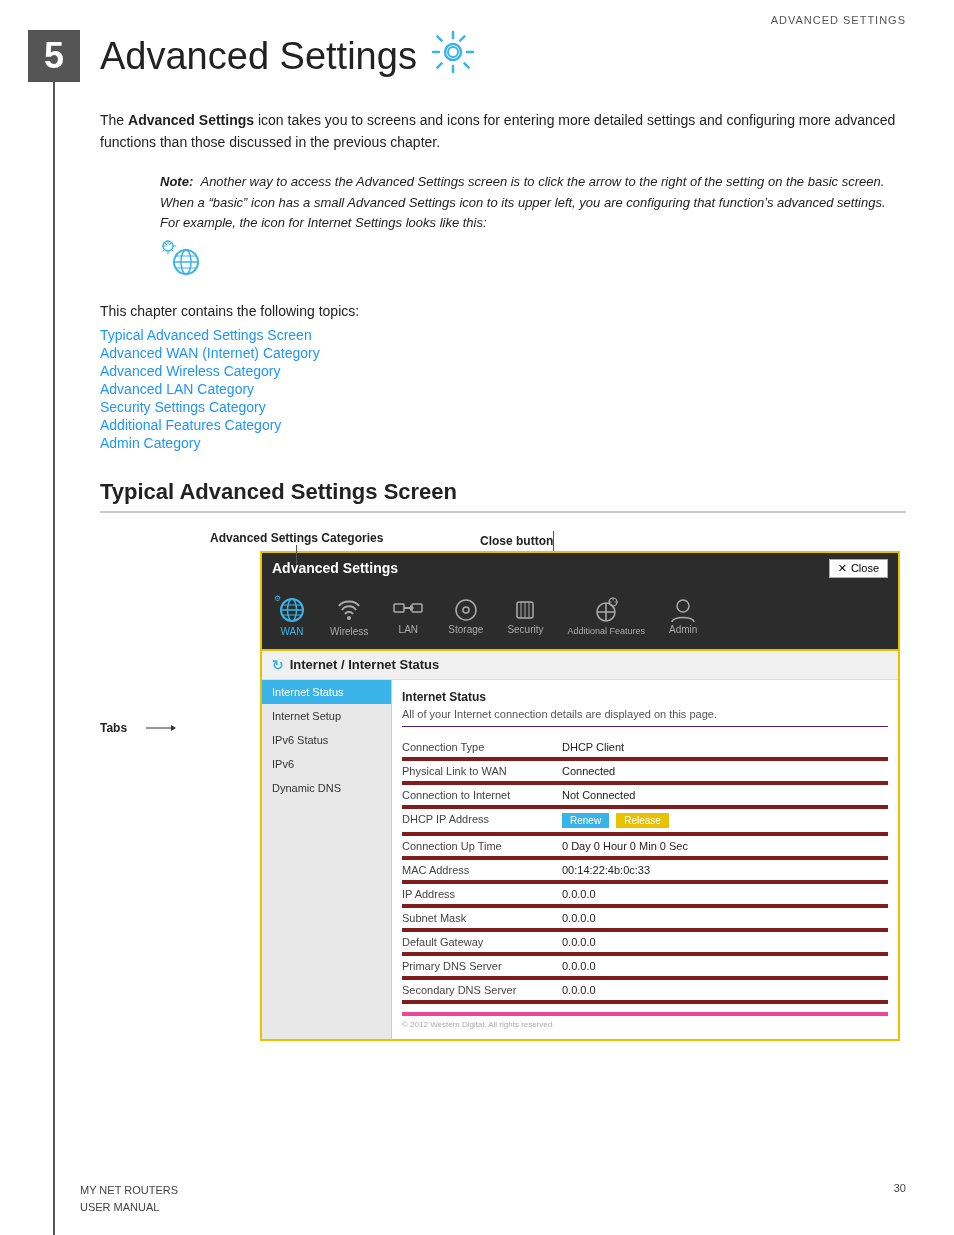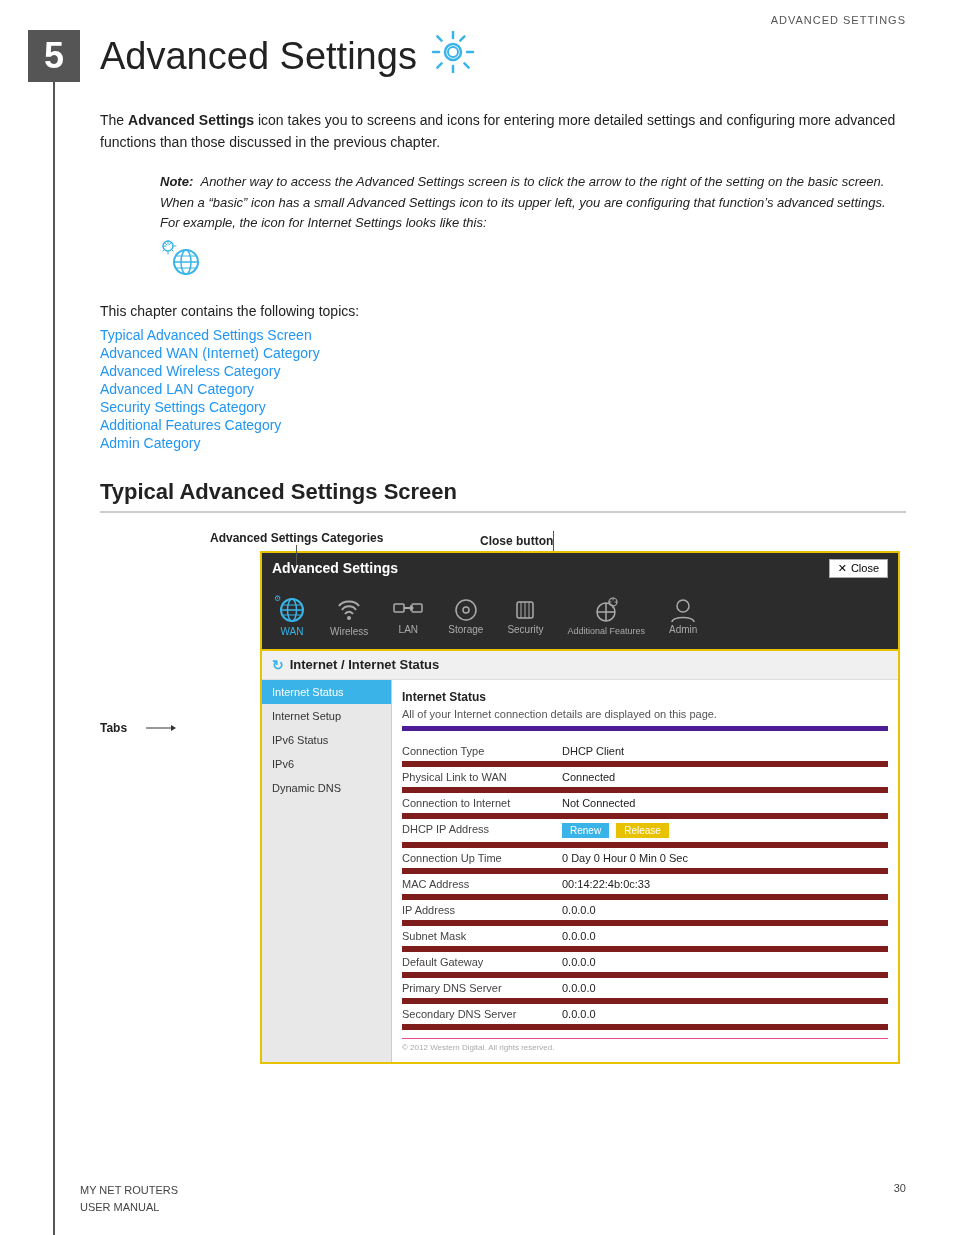--- a/index.html
+++ b/index.html
@@ -246,28 +246,28 @@
     .adv-section-header {
       font-weight: bold;
       font-size: 12px;
       margin-bottom: 4px;
     }
 
     .adv-section-desc {
       font-size: 11px;
       color: #555;
       margin-bottom: 10px;
-      border-bottom: 5px solid #4c1d95;
+      border-bottom: 1px solid #4c1d95;
       padding-bottom: 6px;
     }
 
     .adv-row {
       display: flex;
       padding: 4px 0;
-      border-bottom: 6px solid #7f1d1d;
+      border-bottom: 4px solid #7f1d1d;
       font-size: 11px;
     }
 
     .adv-row-label {
       width: 160px;
       color: #444;
     }
 
     .adv-row-value {
       color: #222;
@@ -574,21 +574,21 @@
             </div>
             <div class="adv-row">
               <span class="adv-row-label">Primary DNS Server</span>
               <span class="adv-row-value">0.0.0.0</span>
             </div>
             <div class="adv-row">
               <span class="adv-row-label">Secondary DNS Server</span>
               <span class="adv-row-value">0.0.0.0</span>
             </div>
 
-            <div style="font-size:8px; color:#aaa; margin-top:8px; padding-top:4px; border-top:1px solid #ec4899;">
+            <div style="font-size:8px; color:#aaa; margin-top:8px; padding-top:4px; border-top:4px solid #ec4899;">
               © 2012 Western Digital. All rights reserved.
             </div>
           </div>
         </div>
       </div>
     </div>
 
 
     <div class="page-footer">
       <div class="footer-left">

